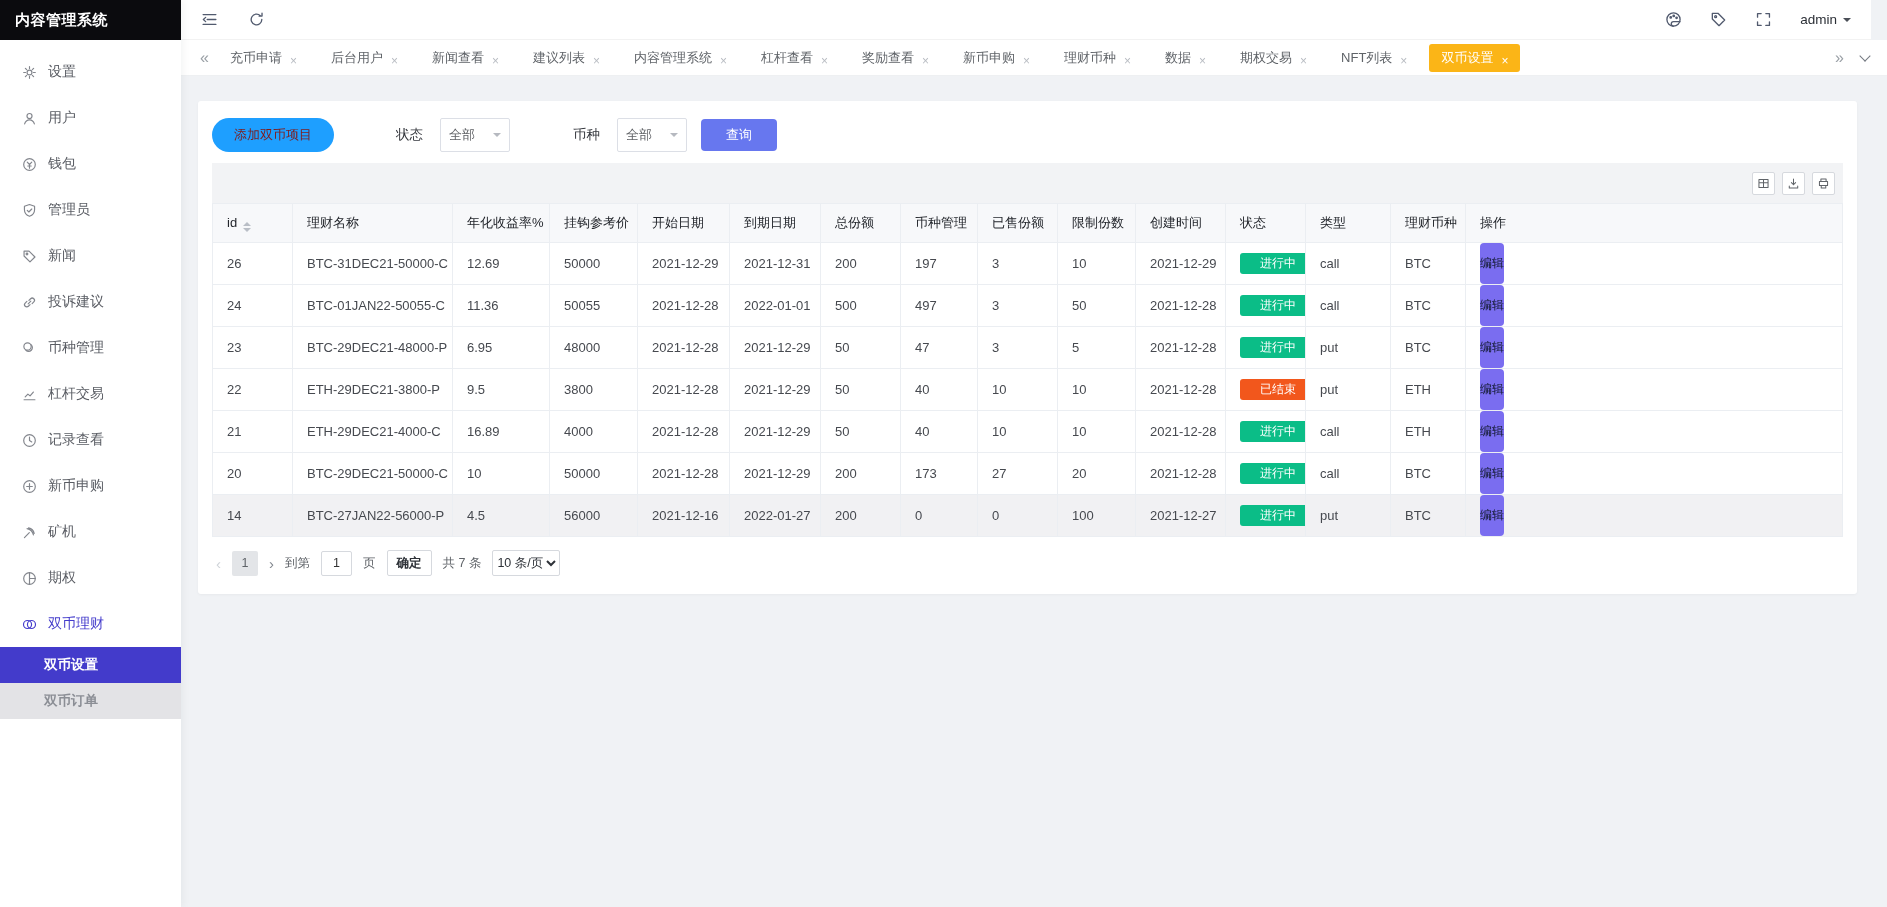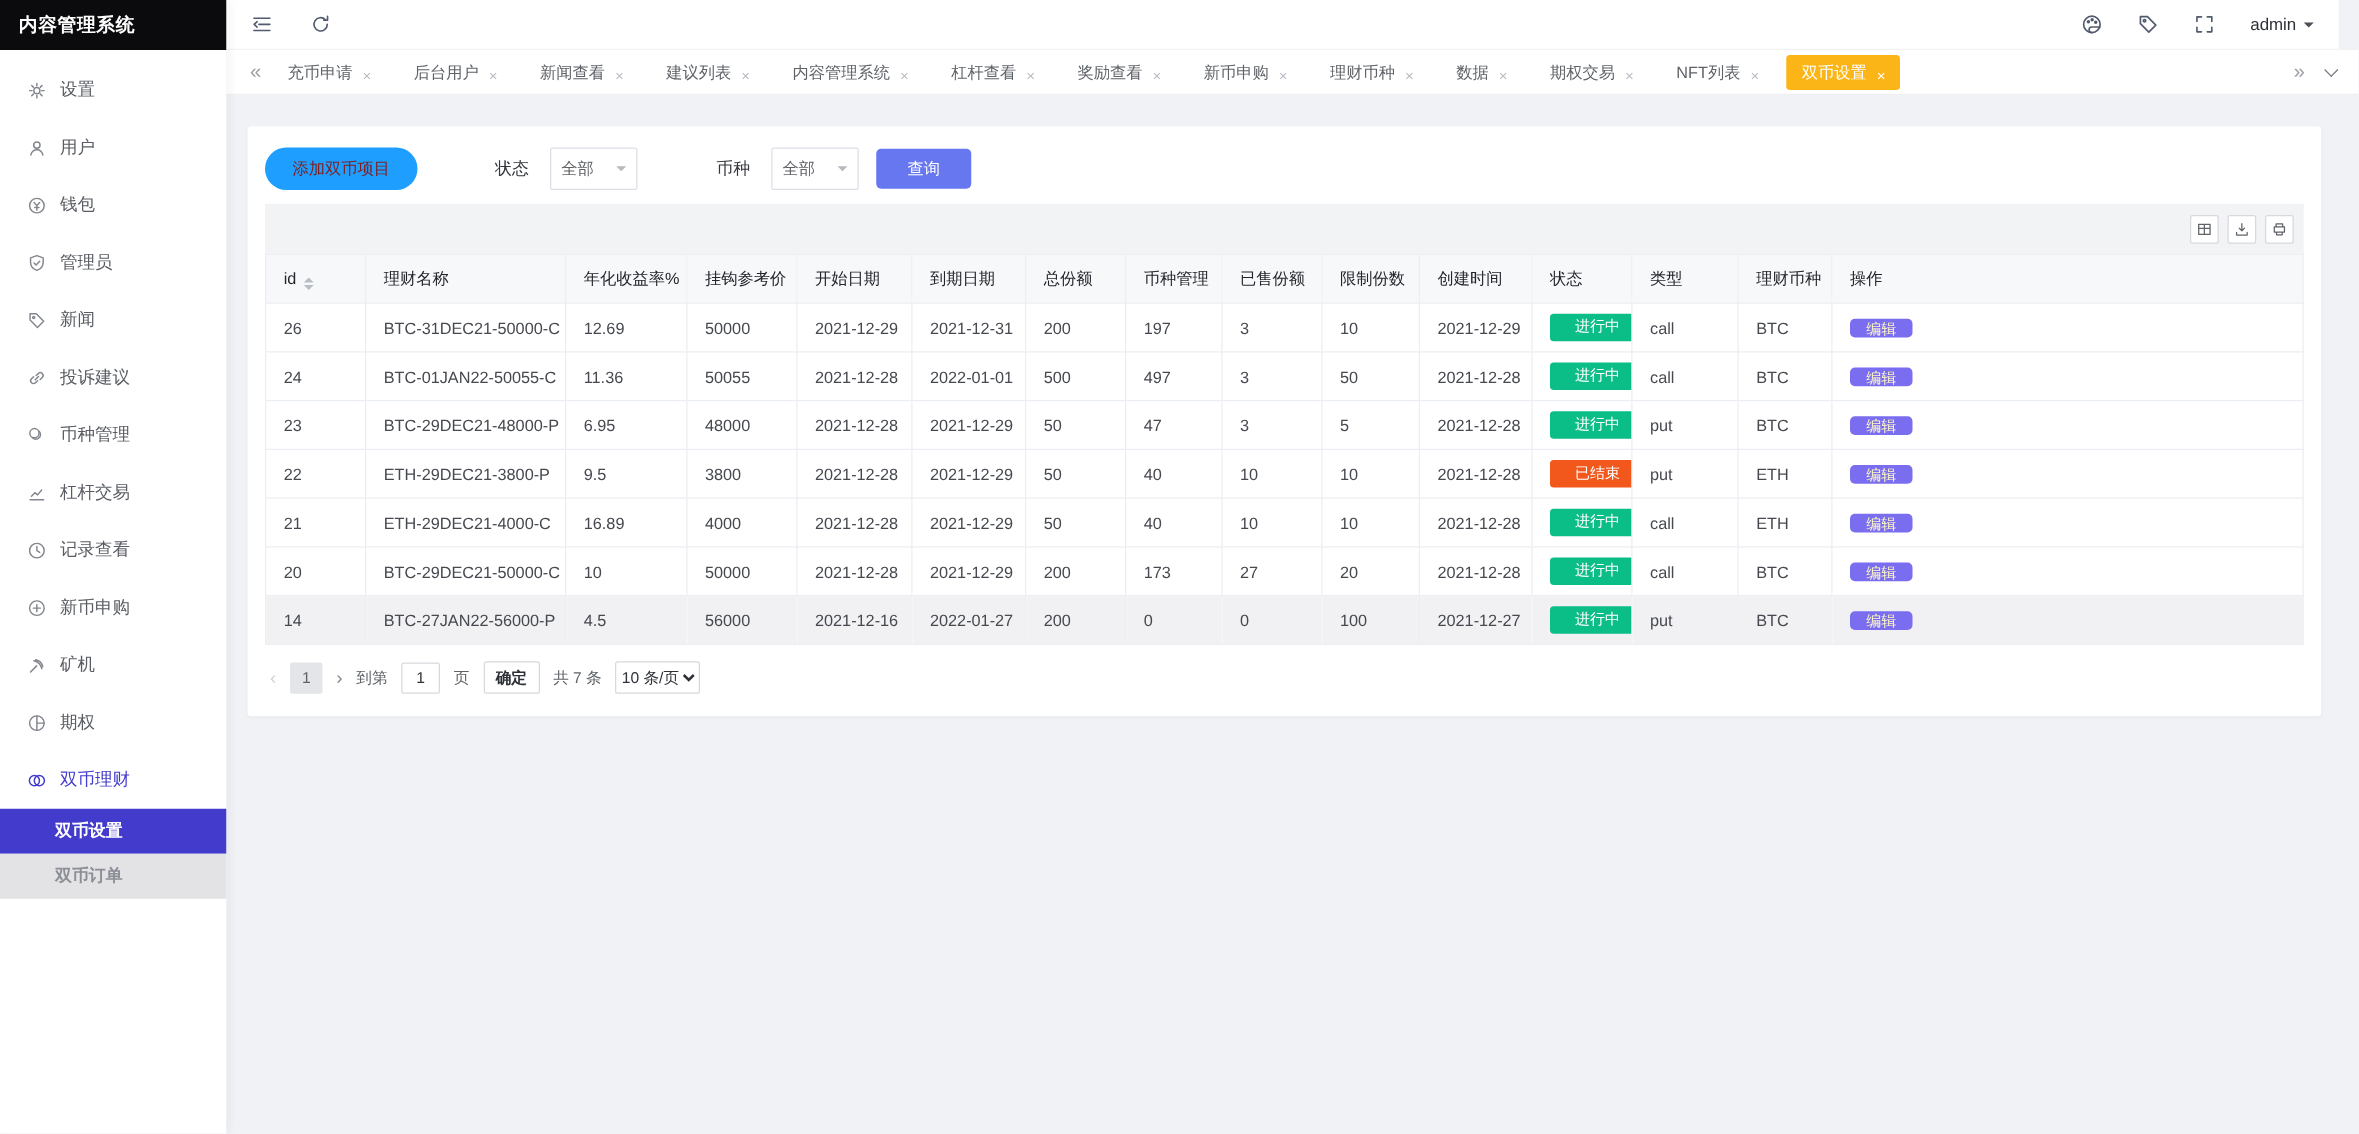--- a/index.html
+++ b/index.html
@@ -55,21 +55,21 @@
   th{color:#22252b;background:#f7f8fa;font-weight:normal}
   td{color:#46494f}
   tr.hl td{background:#f1f1f3}
   .sort{display:inline-flex;flex-direction:column;gap:2px;margin-left:6px;vertical-align:1px}
   .sort i{width:0;height:0;border-left:4px solid transparent;border-right:4px solid transparent}
   .sort .up{border-bottom:4.5px solid #b9bec6}
   .sort .down{border-top:4.5px solid #b9bec6}
   .badge{display:inline-block;padding:3px 20px;border-radius:3px;color:#fff;font-size:12px;line-height:1.3}
   .badge.running{background:var(--status-running,#0bbd87)}
   .badge.ended{background:var(--status-ended,#f2571c)}
-  .btn-edit{background:var(--edit-purple,#7a6df0);color:#fef9c3;border:none;border-radius:4px;height:15px;padding:0 13px;font-size:12px;cursor:pointer;font-family:inherit}
+  .btn-edit{background:var(--edit-purple,#7a6df0);color:#0f172a;border:none;border-radius:4px;height:41px;padding:0 0;font-size:12px;cursor:pointer;font-family:inherit}
   
   .pager{display:flex;align-items:center;gap:11px;padding:13px 4px 4px;font-size:12.5px;color:#5f6368}
   .pg-prev{color:#cfd3d8;font-size:15px;cursor:default}
   .pg-num{width:26px;height:25px;background:#e3e5e8;display:flex;align-items:center;justify-content:center;border-radius:2px;color:#5f6368;cursor:pointer}
   .pg-next{color:#82878e;font-size:15px;cursor:pointer}
   .pg-input{width:31px;height:25px;border:1px solid #d6d9de;border-radius:2px;text-align:center;font-size:12.5px;color:#333;font-family:inherit}
   .pg-btn{height:26px;padding:0 9px;border:1px solid #d6d9de;background:#fff;border-radius:2px;font-size:12.5px;color:#2e3238;cursor:pointer;font-family:inherit;font-weight:bold}
   .pg-size{height:26px;border:1px solid #d6d9de;border-radius:2px;font-size:12.5px;color:#2e3238;background:#fff;font-family:inherit}
 </style>
 </head>

